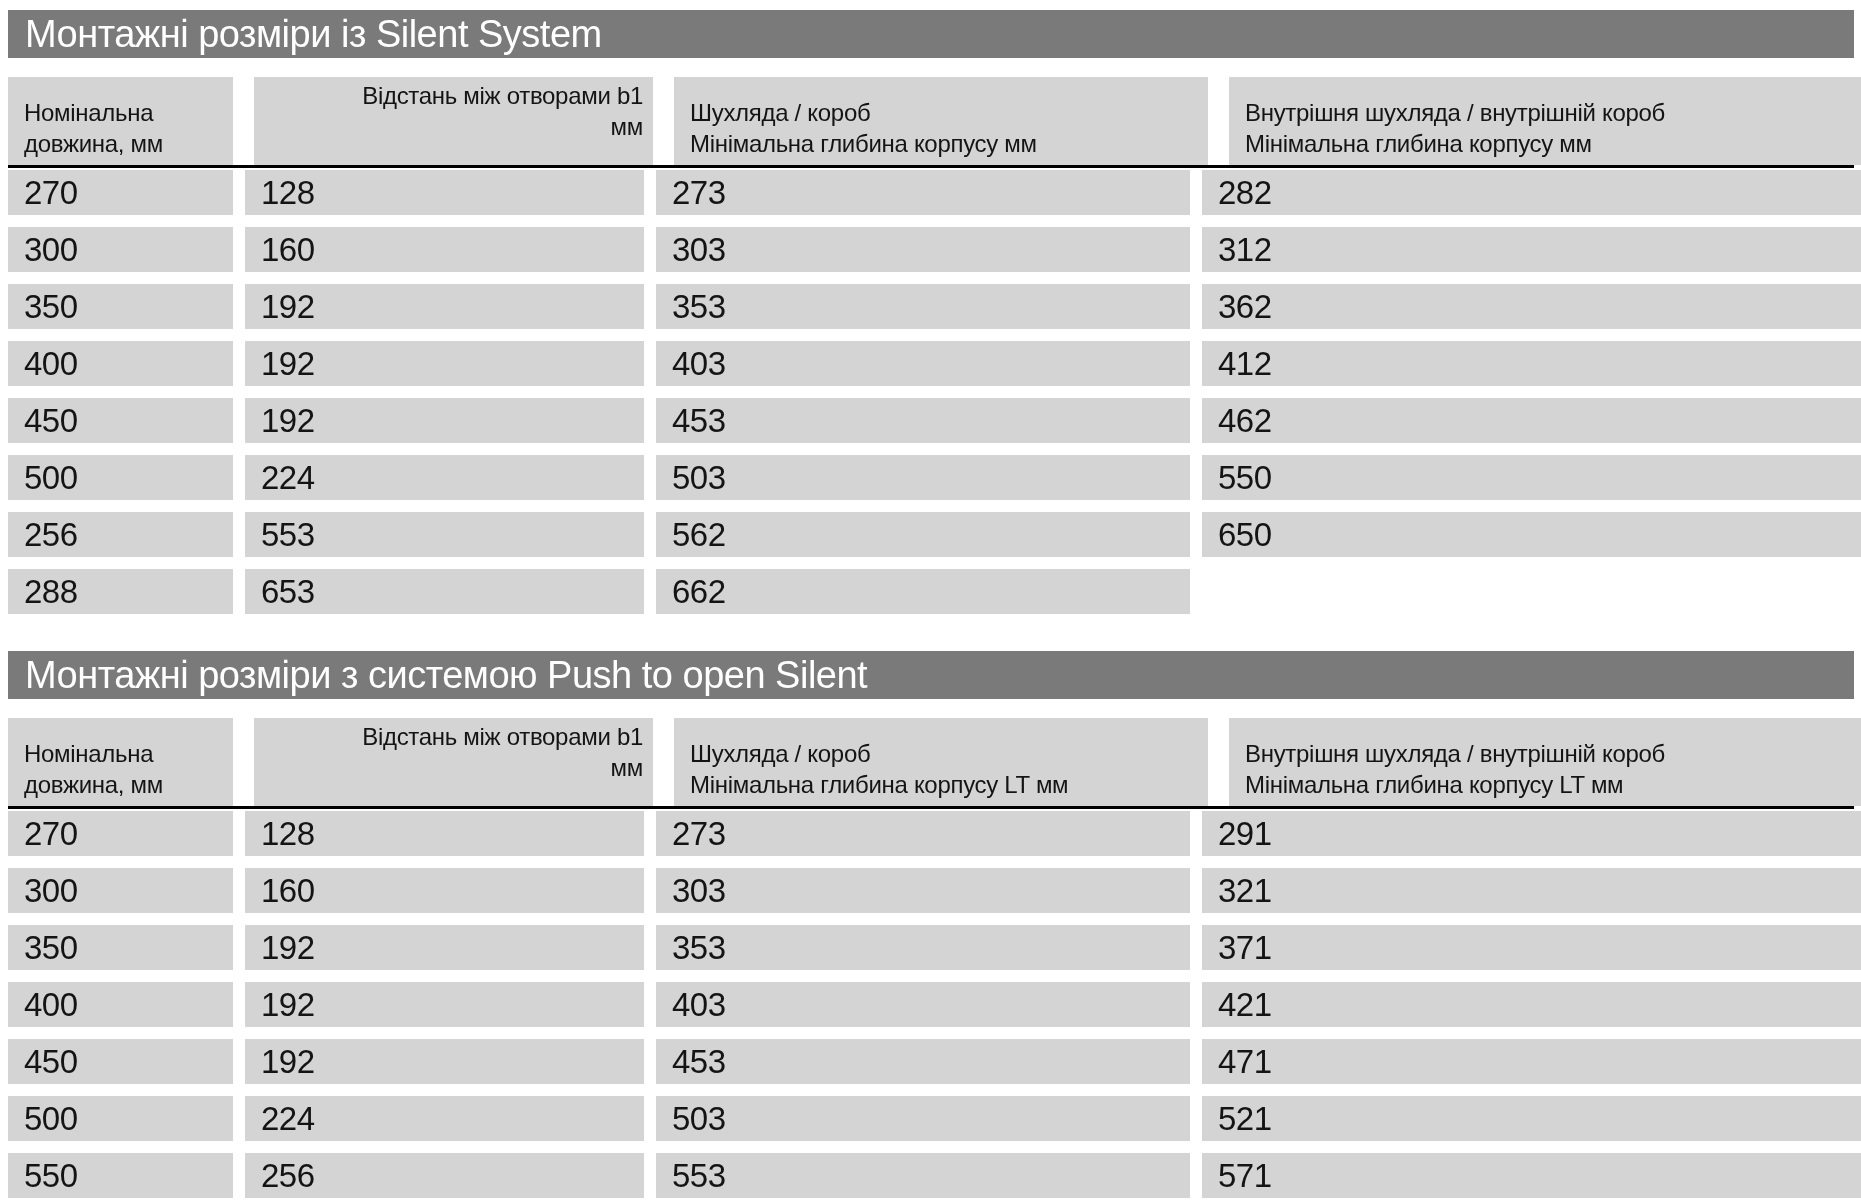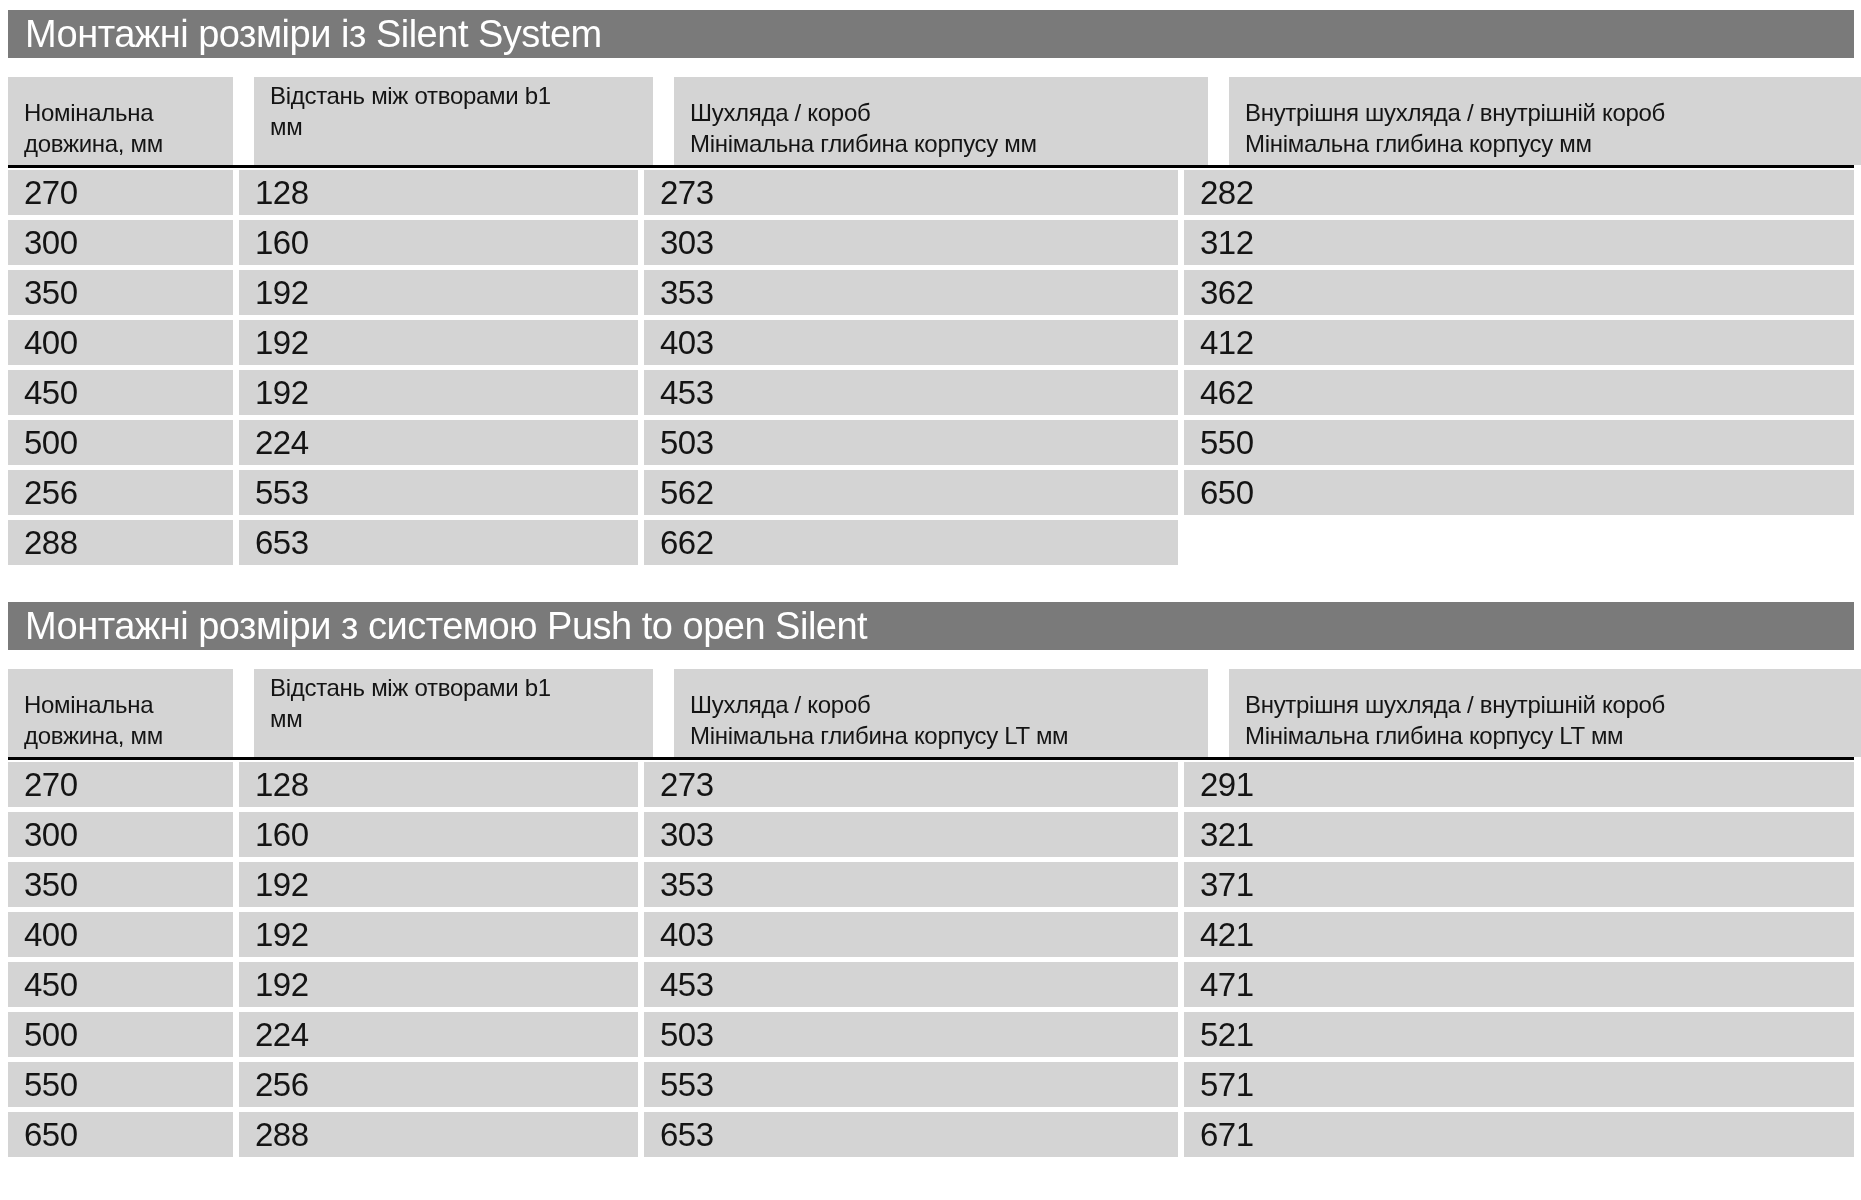--- a/index.html
+++ b/index.html
@@ -47,27 +47,29 @@
     height: 88px;
     box-sizing: border-box;
     padding: 20px 10px 0 16px;
     font-size: 24px;
     line-height: 31px;
     letter-spacing: -0.3px;
     overflow: hidden;
   }
   .hcell.c2 {
     padding-top: 3px;
+    text-align: right;
   }
   .tbody {
     display: grid;
     grid-template-columns: 225px 399px 534px 670px;
     column-gap: 6px;
     row-gap: 5px;
     margin-top: 2px;
+    gap: 12px;
   }
   .dcell {
     background: var(--cell-bg, #d4d4d4);
     height: 45px;
     box-sizing: border-box;
     display: flex;
     align-items: center;
     padding-left: 16px;
     font-size: 33px;
     letter-spacing: -0.5px;

